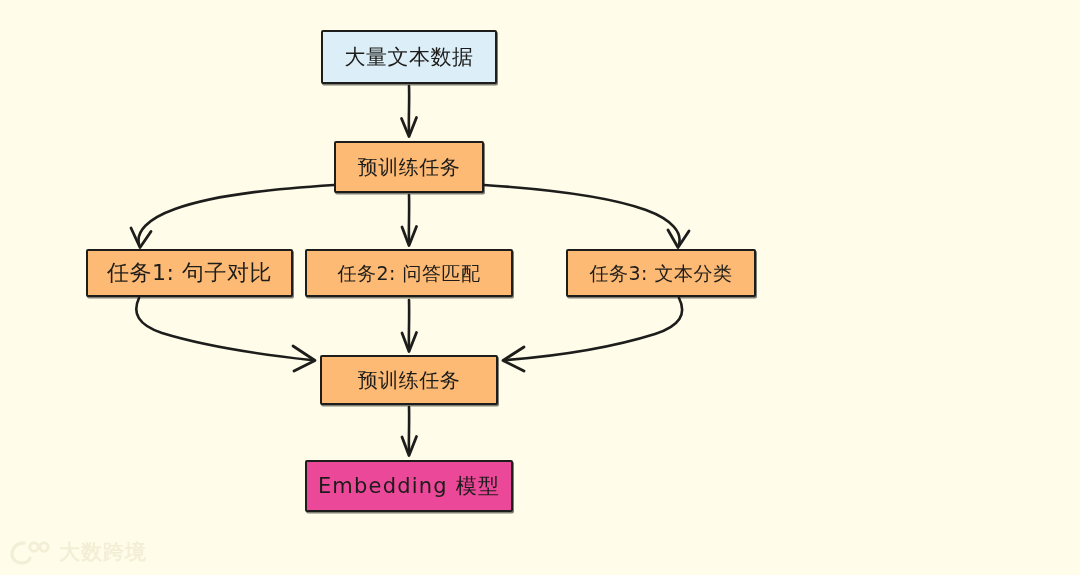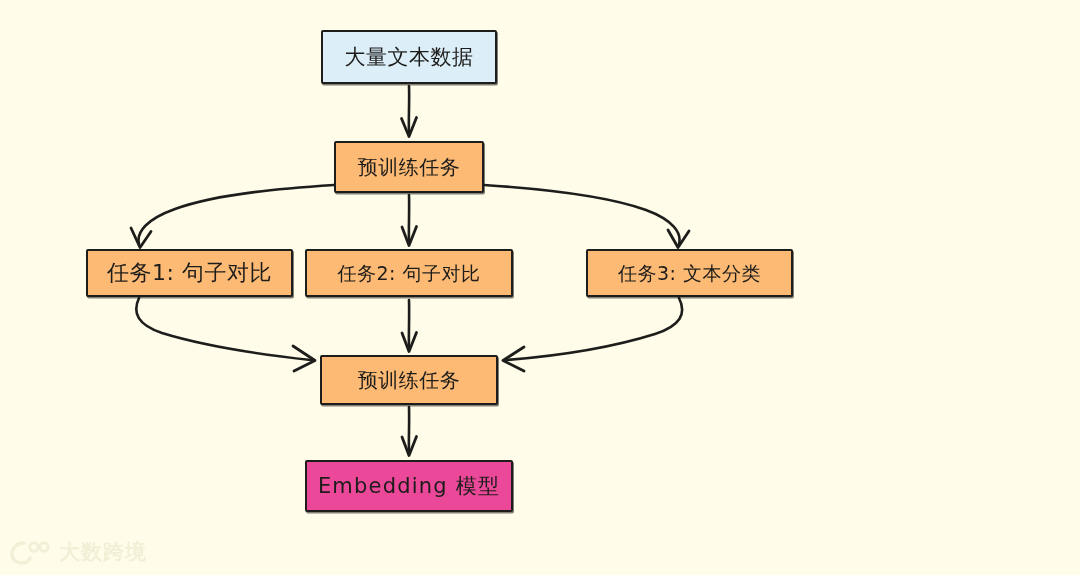--- a/index.html
+++ b/index.html
@@ -43,21 +43,21 @@
   }
   .node.plain { background: #fdba74; }
   .node.blue  { background: #dceef8; }
   .node.green { background: #ec4899; text-align: right; }
 
   
   #n-source   { left: 321px; top: 30px;  width: 176px; height: 54px; font-size: 21px; }
   #n-pretrain { left: 334px; top: 141px; width: 150px; height: 52px; font-size: 20px; }
   #n-task1    { left: 46px;  top: 249px; width: 207px; height: 48px; font-size: 22px; margin-left: 40px; }
   #n-task2    { left: 305px; top: 249px; width: 208px; height: 48px; font-size: 19px; }
-  #n-task3    { left: 566px; top: 249px; width: 207px; height: 48px; font-size: 19px; margin-left: 20px; }
+  #n-task3    { left: 566px; top: 249px; width: 190px; height: 48px; font-size: 19px; }
   #n-semantic { left: 320px; top: 355px; width: 178px; height: 50px; font-size: 20px; }
   #n-embed    { left: 305px; top: 460px; width: 208px; height: 52px; font-size: 21px;
                 letter-spacing: 1.2px; }
 
   
   #watermark {
     position: absolute;
     left: 10px;
     bottom: 10px;
     display: flex;
@@ -130,21 +130,21 @@
 
   <div class="node plain" id="n-pretrain">
     <span class="lbl">预训练任务</span>
   </div>
 
   <div class="node plain" id="n-task1">
     <span class="lbl">任务1: 句子对比</span>
   </div>
 
   <div class="node plain" id="n-task2">
-    <span class="lbl">任务2: 句子对比</span>
+    <span class="lbl">任务2: 问答匹配</span>
   </div>
 
   <div class="node plain" id="n-task3">
     <span class="lbl">任务3: 文本分类</span>
   </div>
 
   <div class="node plain" id="n-semantic">
     <span class="lbl">预训练任务</span>
   </div>
 

